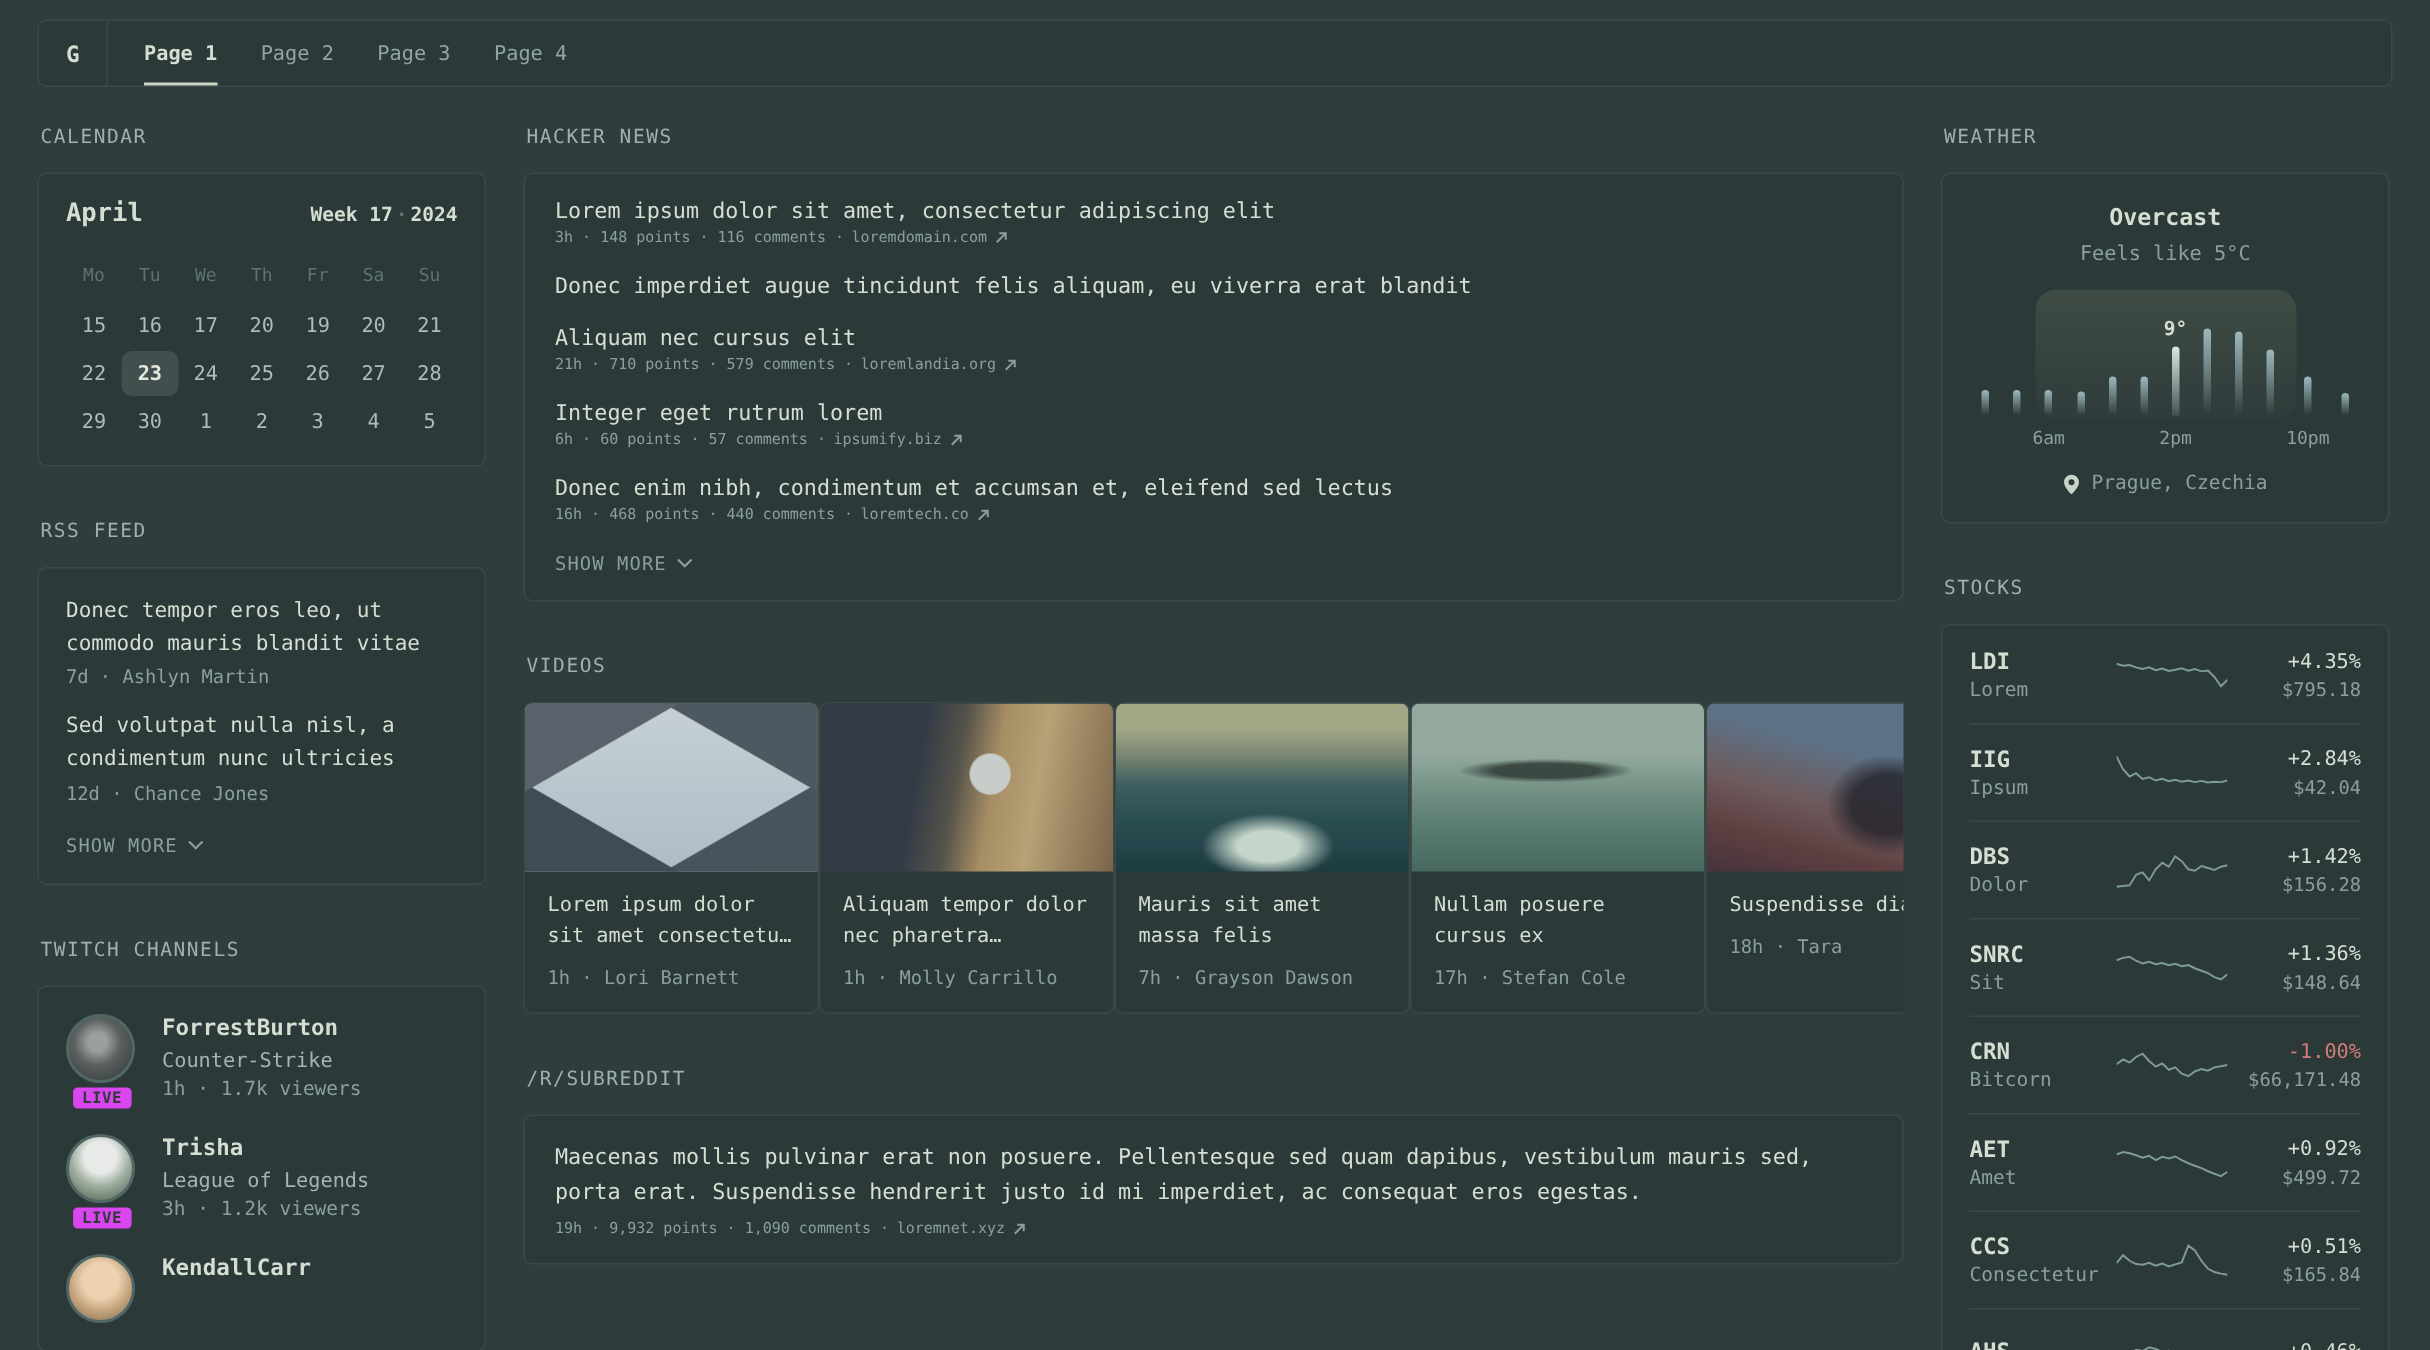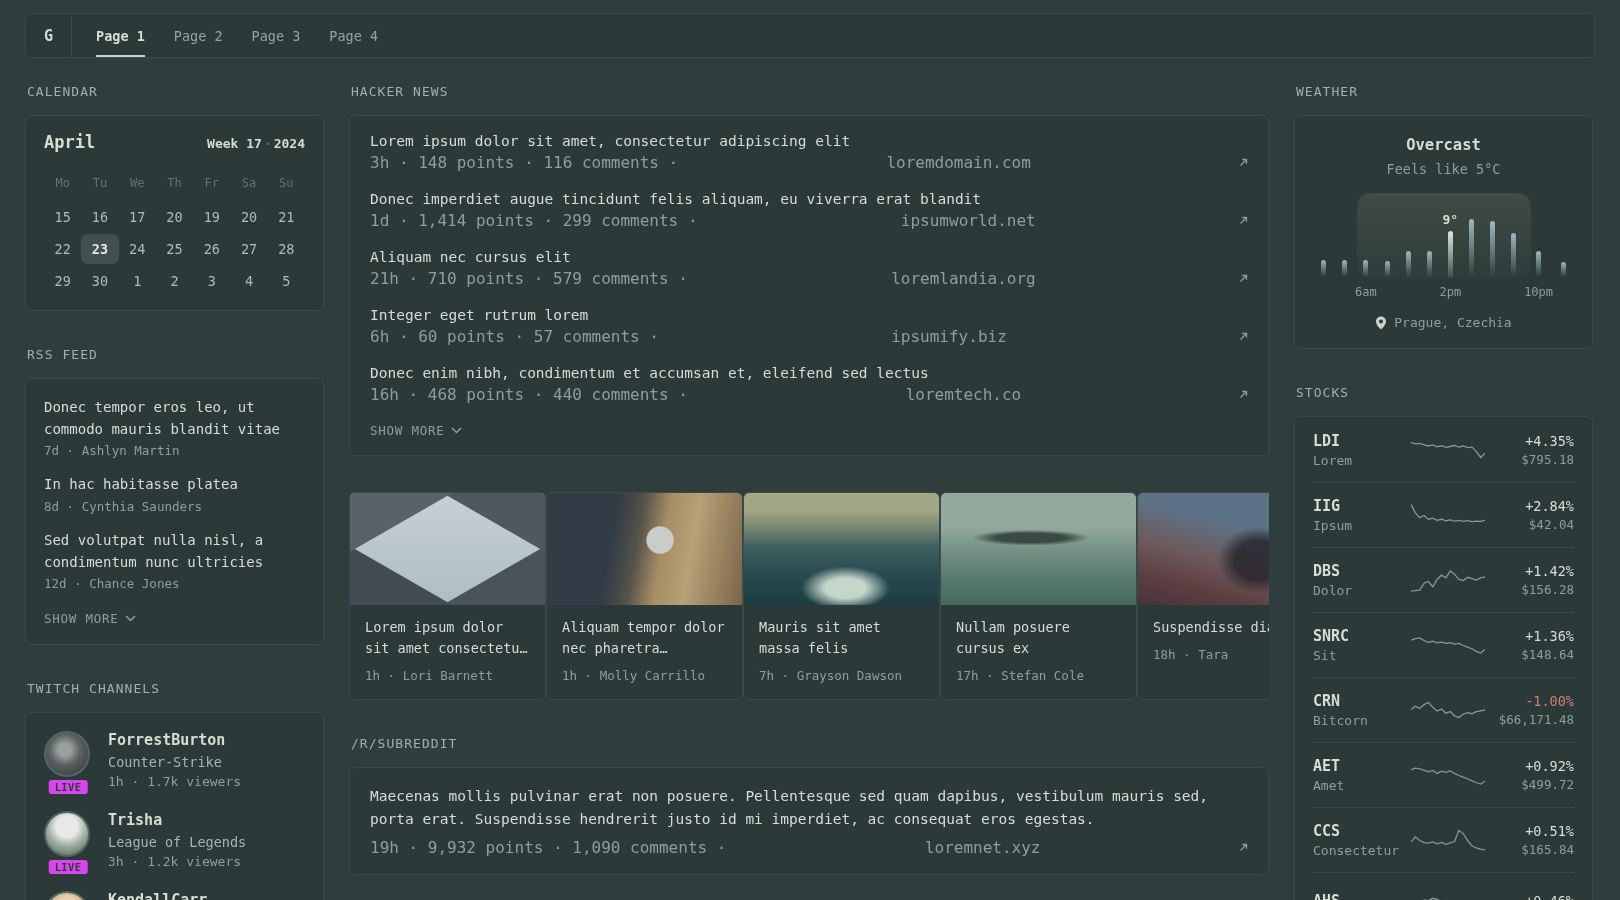--- a/index.html
+++ b/index.html
@@ -54,21 +54,21 @@
   .tw-live{position:absolute;bottom:-8px;left:50%;transform:translateX(-50%);background:#d946ef;
     color:#2e3b36;font-size:10.5px;font-weight:bold;padding:1px 6px;border-radius:6px;
     border:3px solid var(--card);letter-spacing:.03em;}
   .tw-name{font-size:15px;font-weight:bold;}
   .tw-game{font-size:13.5px;color:#a2b6b1;margin-top:5px;}
   .tw-meta{font-size:13px;color:var(--muted);margin-top:4px;}
   
   .hn{padding:17px 20px;}
   .hn-item{margin-bottom:19px;}
   .hn-title{font-size:14.5px;color:var(--text);cursor:pointer;}
-  .hn-meta{font-size:16px;color:var(--muted);margin-top:4px;display:flex;align-items:center;gap:5px;justify-content:space-between;}
+  .hn-meta{font-size:10px;color:var(--muted);margin-top:4px;display:flex;align-items:center;gap:5px;}
   .hn-domain{color:var(--muted);cursor:pointer;}
   .ext{width:9px;height:9px;stroke:var(--muted);fill:none;stroke-width:1.3;}
   .sub-title{font-size:14.5px;line-height:1.62;color:var(--text);cursor:pointer;}
   
   .videos-row{display:flex;gap:0;overflow:hidden;}
   .video-card{flex:0 0 197px;width:197px;background:var(--card);border:1px solid var(--border);
     border-radius:6px;overflow:hidden;cursor:pointer;}
   .video-thumb{height:112px;}
   .video-cap{padding:12px 15px 16px;}
   .video-title{font-size:13.5px;line-height:1.55;color:var(--text);}
@@ -209,24 +209,20 @@
 
     <section class="sec">
       <h2 class="sec-title">RSS FEED</h2>
       <div class="card pad">
 
           <div class="feed-item">
             <div class="feed-title">Donec tempor eros leo, ut commodo mauris blandit vitae</div>
             <div class="feed-meta">7d · Ashlyn Martin</div>
           </div>
 
-          <div class="feed-item">
-            <div class="feed-title">In hac habitasse platea</div>
-            <div class="feed-meta">8d · Cynthia Saunders</div>
-          </div>
 
           <div class="feed-item">
             <div class="feed-title">Sed volutpat nulla nisl, a condimentum nunc ultricies</div>
             <div class="feed-meta">12d · Chance Jones</div>
           </div>
 
         <div class="show-more">
           <span>SHOW MORE</span>
           <svg class="chev" viewBox="0 0 11 7">
               <polyline points="1,1 5.5,5.5 10,1"></polyline>
@@ -290,27 +286,20 @@
               <span>3h · 148 points · 116 comments ·</span>
               <span class="hn-domain">loremdomain.com</span>
               <svg class="ext" viewBox="0 0 9 9">
                 <path d="M1.5 7.5 L7.5 1.5 M3.2 1.5 H7.5 V5.8"></path>
               </svg>
             </div>
           </div>
 
           <div class="hn-item">
             <div class="hn-title">Donec imperdiet augue tincidunt felis aliquam, eu viverra erat blandit</div>
-            <div class="hn-meta">
-              <span>1d · 1,414 points · 299 comments ·</span>
-              <span class="hn-domain">ipsumworld.net</span>
-              <svg class="ext" viewBox="0 0 9 9">
-                <path d="M1.5 7.5 L7.5 1.5 M3.2 1.5 H7.5 V5.8"></path>
-              </svg>
-            </div>
           </div>
 
           <div class="hn-item">
             <div class="hn-title">Aliquam nec cursus elit</div>
             <div class="hn-meta">
               <span>21h · 710 points · 579 comments ·</span>
               <span class="hn-domain">loremlandia.org</span>
               <svg class="ext" viewBox="0 0 9 9">
                 <path d="M1.5 7.5 L7.5 1.5 M3.2 1.5 H7.5 V5.8"></path>
               </svg>
@@ -342,20 +331,21 @@
         <div class="show-more" style="margin-top:2px">
           <span>SHOW MORE</span>
           <svg class="chev" viewBox="0 0 11 7">
               <polyline points="1,1 5.5,5.5 10,1"></polyline>
             </svg>
         </div>
       </div>
     </section>
 
     <section class="sec">
+      <h2 class="sec-title">VIDEOS</h2>
       <div class="videos-row">
 
           <div class="video-card">
             <div class="video-thumb" style="background: linear-gradient(to right bottom, rgb(89, 98, 107) 0px, rgb(89, 98, 107) 26%, rgba(0, 0, 0, 0) 26.5%), linear-gradient(to left bottom, rgb(78, 88, 97) 0px, rgb(78, 88, 97) 26%, rgba(0, 0, 0, 0) 26.5%), linear-gradient(to right top, rgb(65, 75, 84) 0px, rgb(65, 75, 84) 26%, rgba(0, 0, 0, 0) 26.5%), linear-gradient(to left top, rgb(73, 83, 92) 0px, rgb(73, 83, 92) 26%, rgba(0, 0, 0, 0) 26.5%), linear-gradient(rgb(198, 208, 214), rgb(174, 188, 196));"></div>
             <div class="video-cap">
               <div class="video-title">Lorem ipsum dolor sit amet consectetu…</div>
               <div class="video-meta">1h · Lori Barnett</div>
             </div>
           </div>
 

